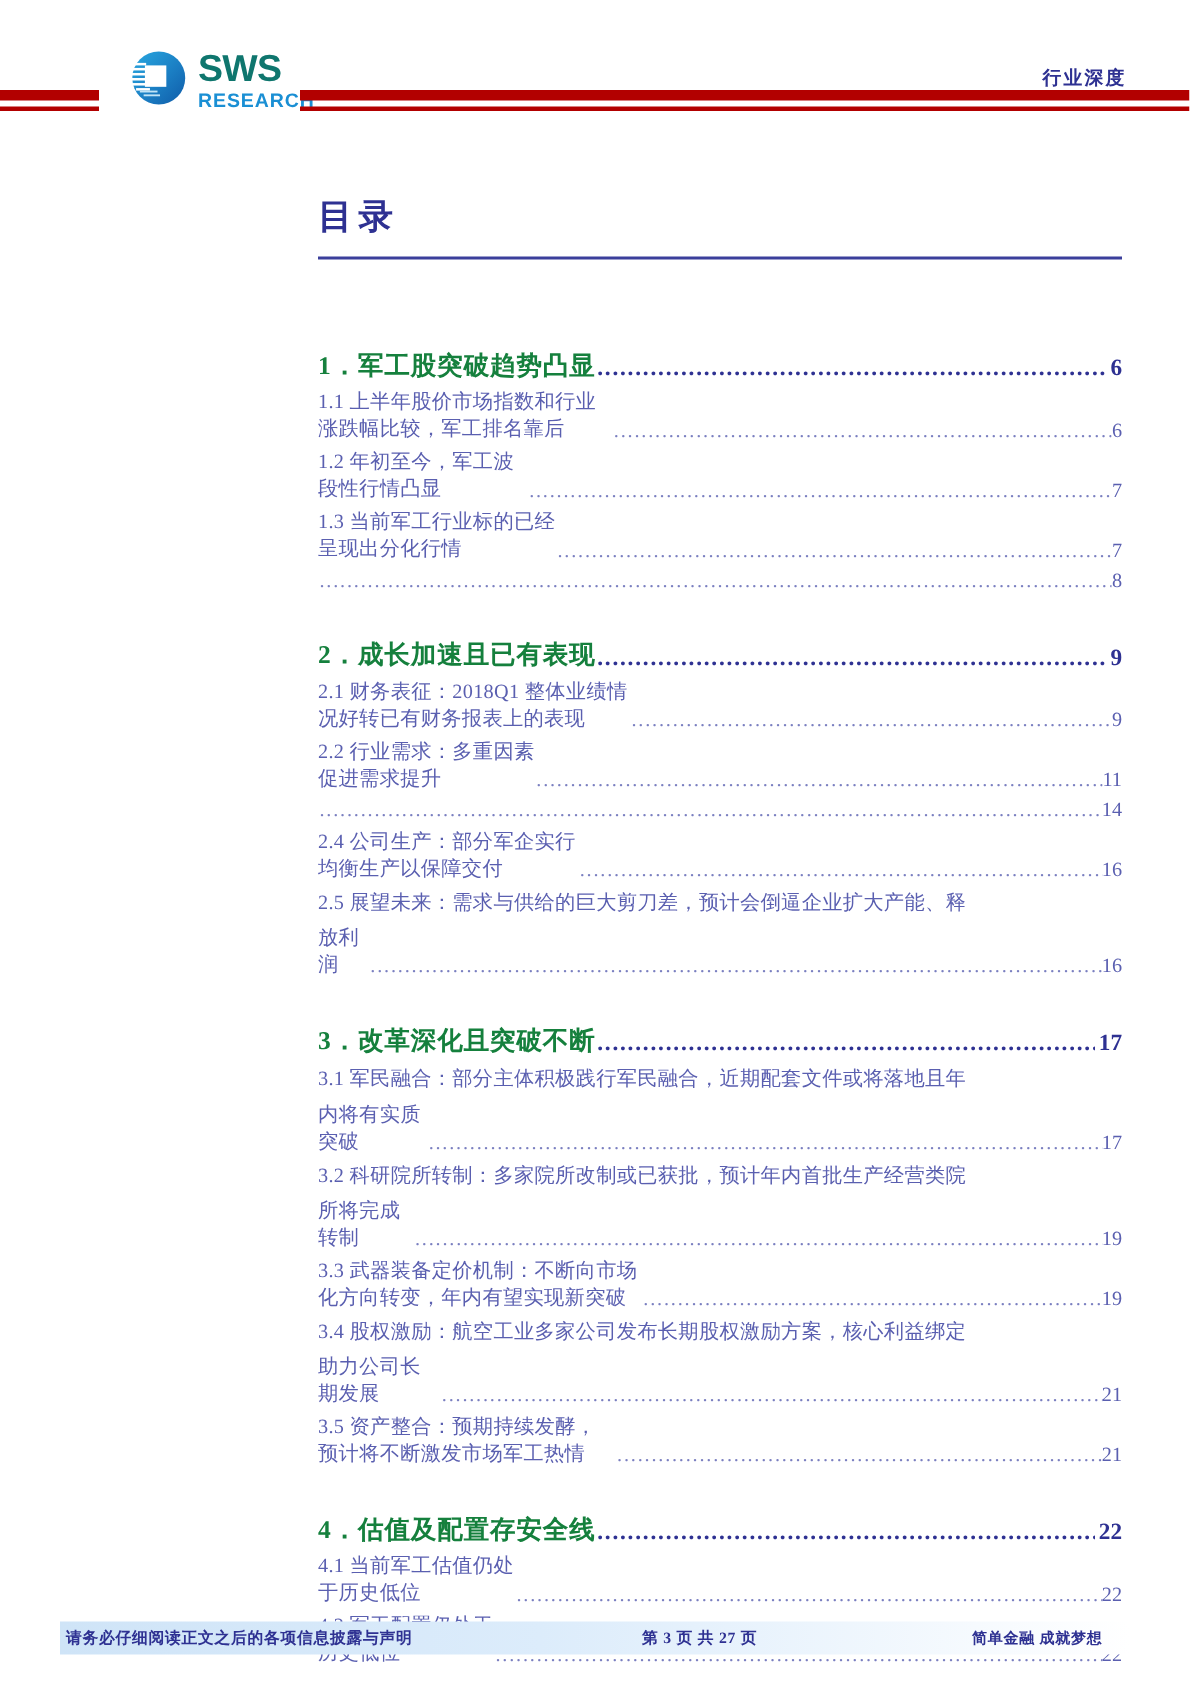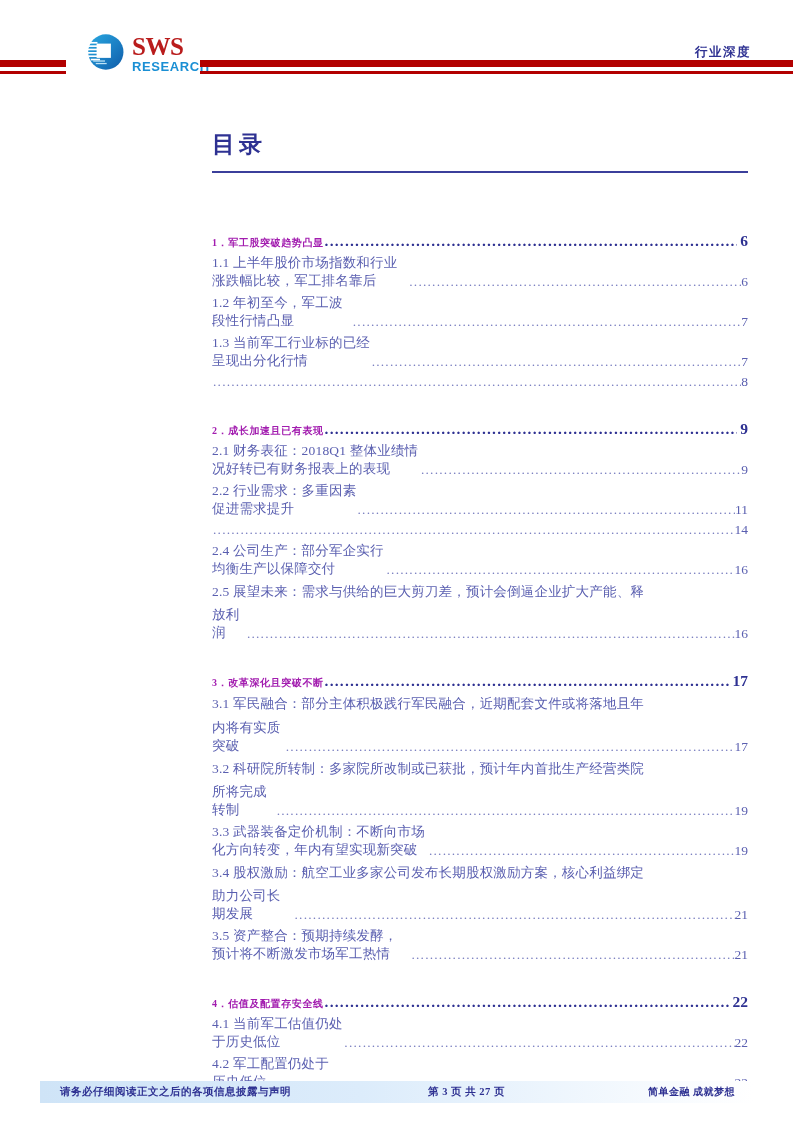--- a/index.html
+++ b/index.html
@@ -36,25 +36,25 @@
     width: 42px;
     height: 42px;
   }
   .logo-text {
     position: absolute;
     left: 48px;
     top: 5px;
     line-height: 1;
   }
   .logo-sws {
-    font-family: Liberation Serif, serif;
+    font-family: Liberation Sans, sans-serif;
     font-weight: bold;
     font-size: 25px;
     letter-spacing: -0.5px;
-    color: #b91c1c;
+    color: #0f766e;
     display: block;
   }
   .logo-research {
     font-family: "Liberation Sans", sans-serif;
     font-weight: bold;
     font-size: 13px;
     letter-spacing: 0.6px;
     color: #1a8fd4;
     display: block;
     margin-top: 1px;
@@ -131,22 +131,22 @@
   }
 
   
   .lvl1 {
     margin-top: 14px;
     margin-bottom: 3px;
   }
   .lvl1 .e-label {
     font-family: "Liberation Serif", serif;
     font-weight: bold;
-    font-size: 10px;
-    color: #a21caf;
+    font-size: 17px;
+    color: #15803d;
     letter-spacing: 0.6px;
     white-space: nowrap;
   }
   .lvl1 .e-dots {
     color: #2e3192;
     font-weight: bold;
     font-size: 15.5px;
   }
   .lvl1 .e-page {
     font-family: "Liberation Serif", serif;
@@ -217,21 +217,21 @@
     left: 40px;
     top: 1081px;
     width: 713px;
     height: 22px;
     background: linear-gradient(to right, #cfe4f7 0%, #dcecfb 45%, #ffffff 100%);
     display: flex;
     align-items: center;
   }
   .footer-left {
     position: absolute;
-    left: 20px;
+    left: 4px;
     font-family: "Liberation Serif", serif;
     font-weight: bold;
     font-size: 10.5px;
     letter-spacing: 0.5px;
     color: #2e3192;
     white-space: nowrap;
   }
   .footer-center {
     position: absolute;
     left: 388px;

